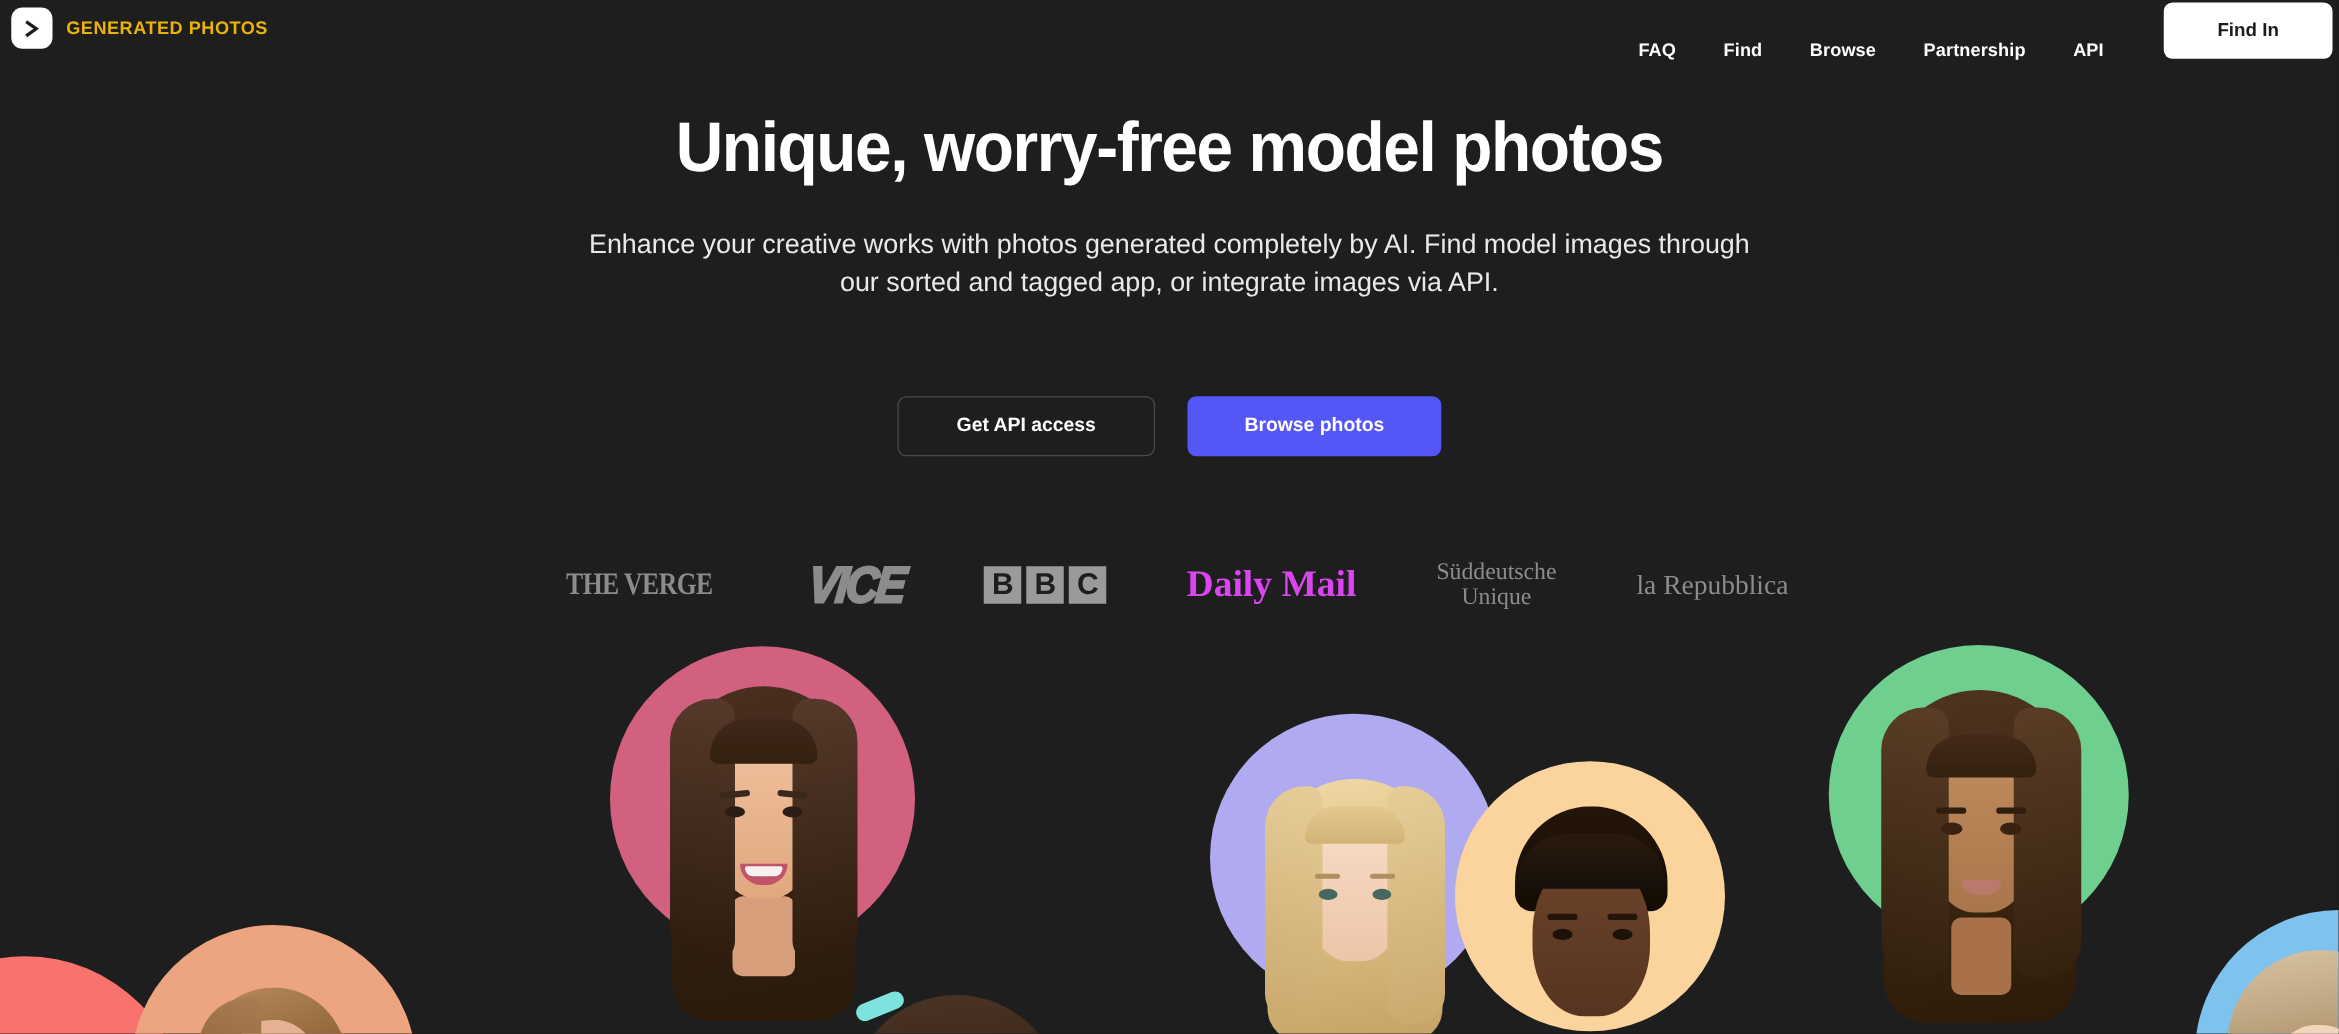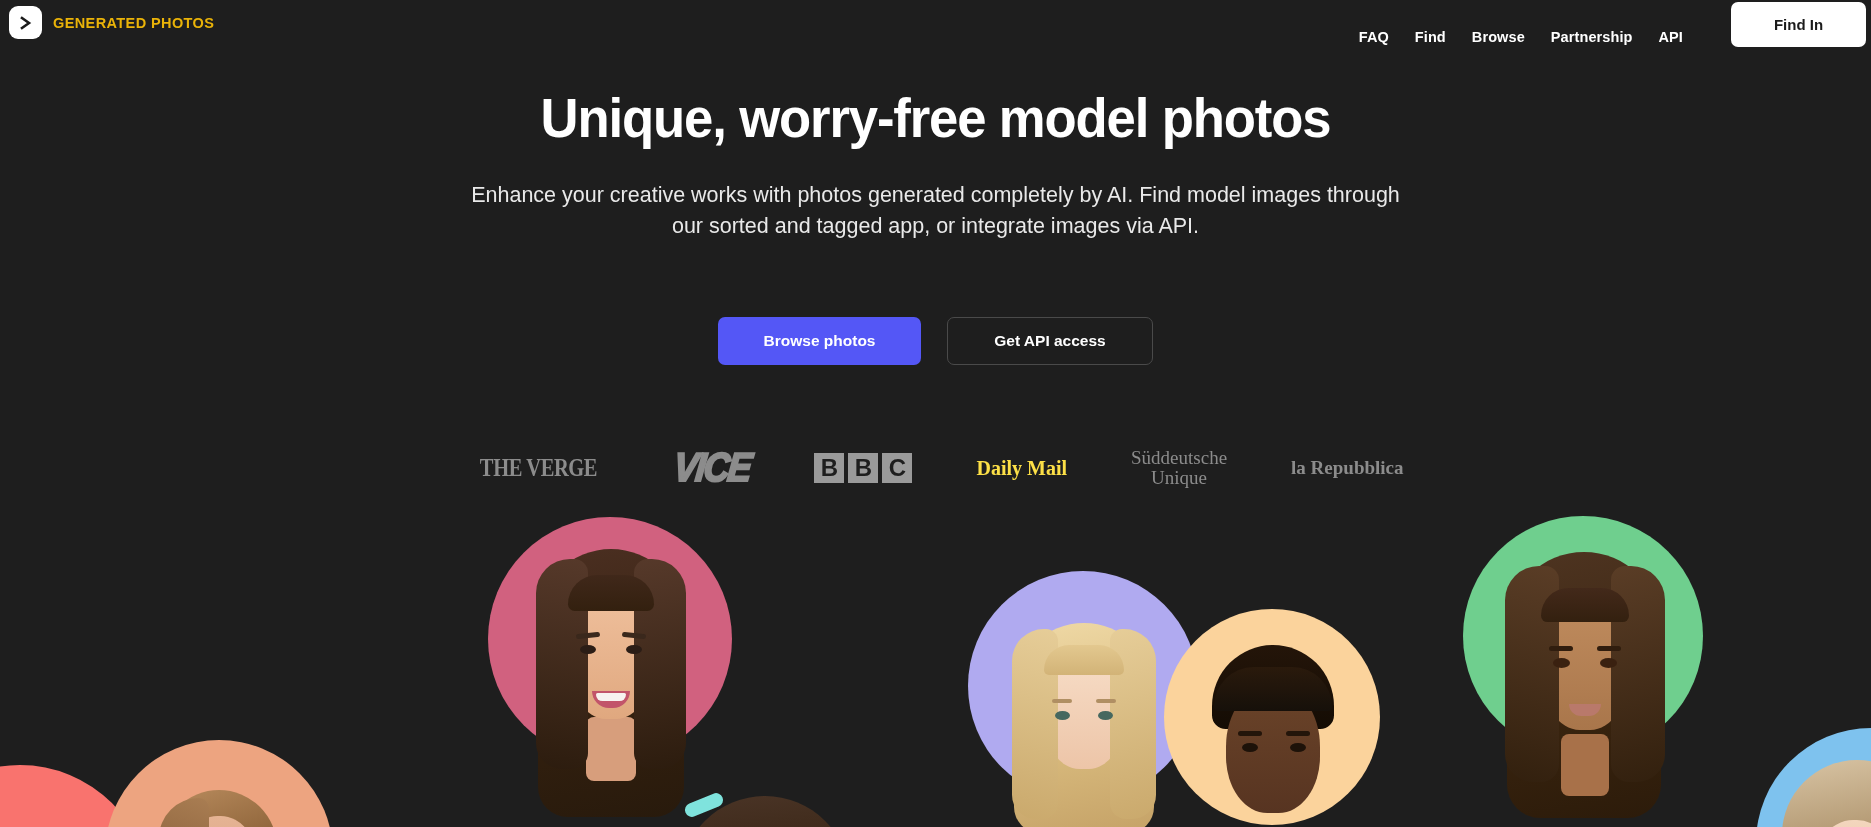--- a/index.html
+++ b/index.html
@@ -25,22 +25,22 @@
     width:33px; height:33px; border-radius:9px; background:#ffffff;
     display:flex; align-items:center; justify-content:center;
   }
   .brand-mark svg { display:block; }
   .brand-name {
     color:#eab308; font-size:14.5px; font-weight:bold;
     letter-spacing:0.4px; white-space:nowrap;
   }
 
   .nav {
-    position:absolute; right:175px; top:12px; height:49px;
-    display:flex; align-items:center; gap:0px;
+    position:absolute; right:175px; top:0; height:49px;
+    display:flex; align-items:flex-end; gap:12px;
   }
   .nav a {
     color:#ffffff; font-size:14.5px; font-weight:bold;
     text-decoration:none; padding:0 13px; white-space:nowrap;
     letter-spacing:0.1px;
   }
   .signin-btn {
     position:absolute; right:5px; top:2px;
     width:135px; height:45px; border-radius:7px;
     background:#ffffff; color:#1b1b1b;
@@ -112,30 +112,30 @@
     font-size:23px; letter-spacing:-0.4px; color:#8c8c8c;
   }
   .logo-bbc { display:flex; gap:4px; }
   .logo-bbc span {
     width:30px; height:30px; background:#9a9a9a; color:#1e1e1e;
     font-family:"Liberation Sans", sans-serif; font-weight:bold;
     font-size:24px; display:flex; align-items:center; justify-content:center;
   }
   .logo-dm {
     font-family:"Liberation Serif", serif; font-weight:bold;
-    font-size:20px; color:#fde047; letter-spacing:0px;
+    font-size:30px; color:#d946ef; letter-spacing:0px;
     font-style:normal;
   }
   .logo-sz {
     font-family:"Liberation Serif", serif; font-size:19px;
     color:#8c8c8c; text-align:center; line-height:1.06;
   }
   .logo-rep {
-    font-family:"Liberation Serif", serif; font-weight:bold;
-    font-size:19px; color:#8c8c8c;
+    font-family:"Liberation Serif", serif; font-weight:normal;
+    font-size:22px; color:#8c8c8c;
   }
   .logo-cnbeta { display:flex; align-items:center; gap:3px; }
   .cnbeta-dots { position:relative; width:22px; height:24px; }
   .hexd {
     position:absolute; background:#8c8c8c;
     width:11px; height:12px;
     clip-path:polygon(50% 0%,100% 25%,100% 75%,50% 100%,0% 75%,0% 25%);
   }
   .logo-cnbeta .txt {
     font-family:"Liberation Sans", sans-serif; font-size:28px;
@@ -329,22 +329,22 @@
   </div>
 
   <div class="hero">
     <h1 class="hero-title">Unique, worry-free model photos</h1>
     <p class="hero-sub">
       <span>Enhance your creative works with photos generated completely by AI. Find model images</span>
       <span>through our sorted and tagged app, or integrate images via API.</span>
     </p>
 
     <div class="cta-row">
+      <button class="btn btn-ghost">Get API access</button>
       <button class="btn btn-primary">Browse photos</button>
-      <button class="btn btn-ghost">Get API access</button>
     </div>
   </div>
 
   <div class="press">
 
     <div class="press-item">
       <span class="logo-verge">THE VERGE</span>
     </div>
 
     <div class="press-item">

